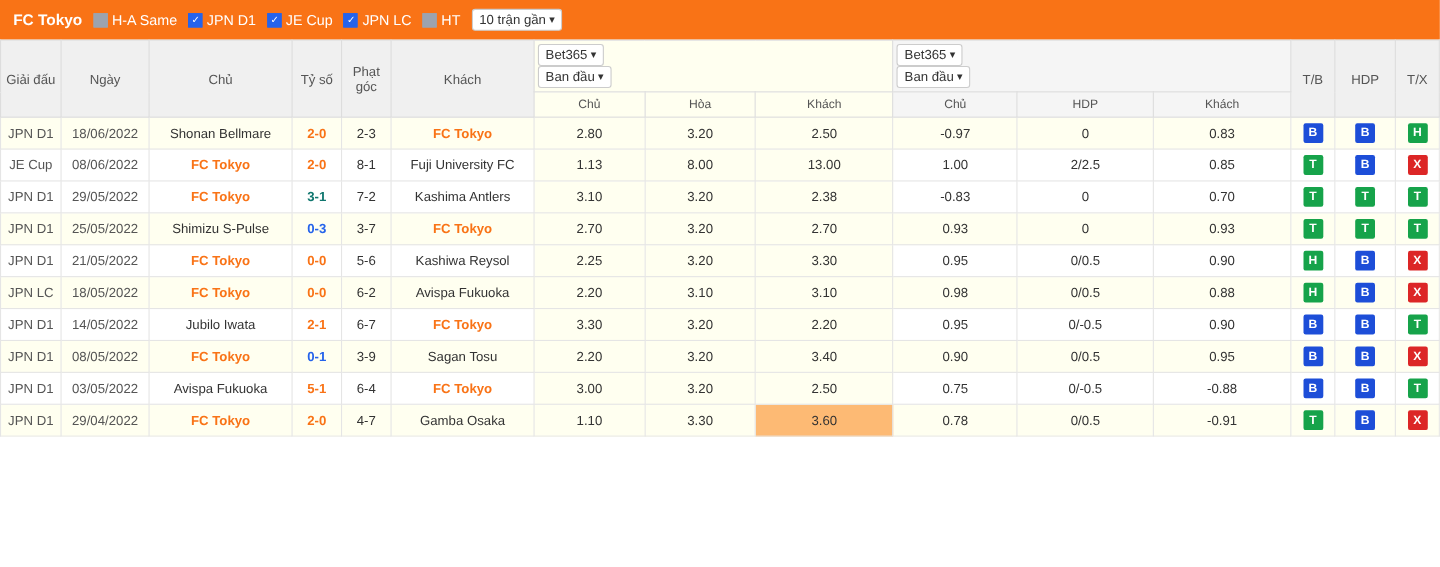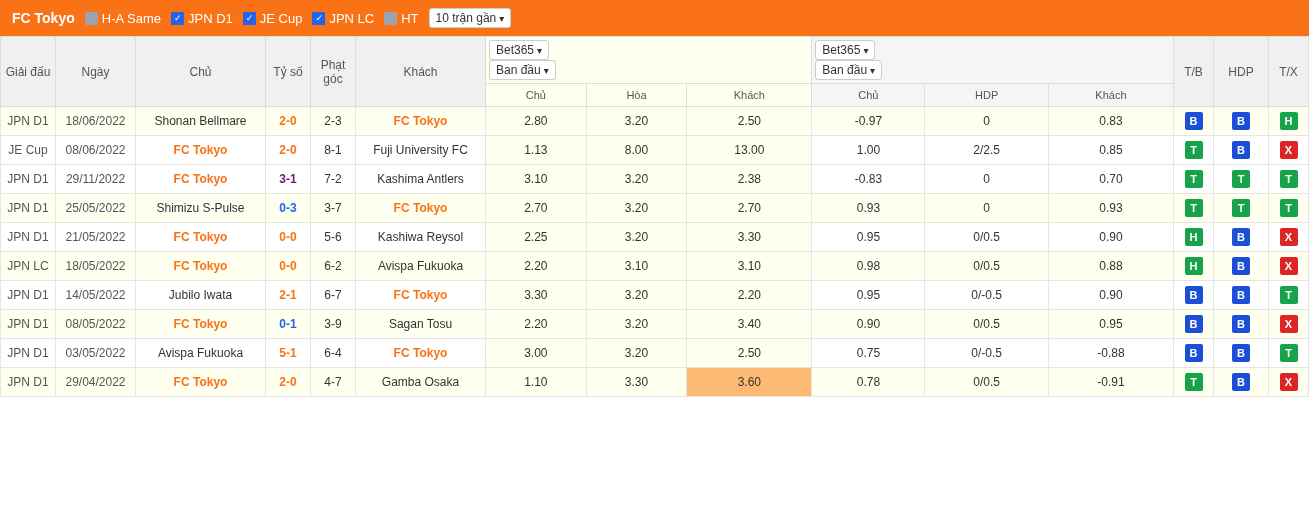--- a/index.html
+++ b/index.html
@@ -170,23 +170,23 @@
     <td style="background:#fffff0;">13.00</td>
     <td>1.00</td>
     <td>2/2.5</td>
     <td>0.85</td>
     <td><span class="badge badge-t">T</span></td>
     <td><span class="badge badge-b">B</span></td>
     <td><span class="badge badge-x">X</span></td>
   </tr>
       <tr style="background: rgb(255, 255, 255);">
     <td style="color:#555;">JPN D1</td>
-    <td style="color:#555;">29/11/2022</td>
-    <td><span class="team-orange">FC Tokyo</span></td>
-    <td style="color:#701a75; font-weight:bold;">3-1</td>
+    <td style="color:#555;">29/05/2022</td>
+    <td><span class="team-orange">FC Tokyo</span></td>
+    <td style="color:#0f766e; font-weight:bold;">3-1</td>
     <td>7-2</td>
     <td><span>Kashima Antlers</span></td>
     <td style="background:#fffff0;">3.10</td>
     <td style="background:#fffff0;">3.20</td>
     <td style="background:#fffff0;">2.38</td>
     <td>-0.83</td>
     <td>0</td>
     <td>0.70</td>
     <td><span class="badge badge-t">T</span></td>
     <td><span class="badge badge-t">T</span></td>

